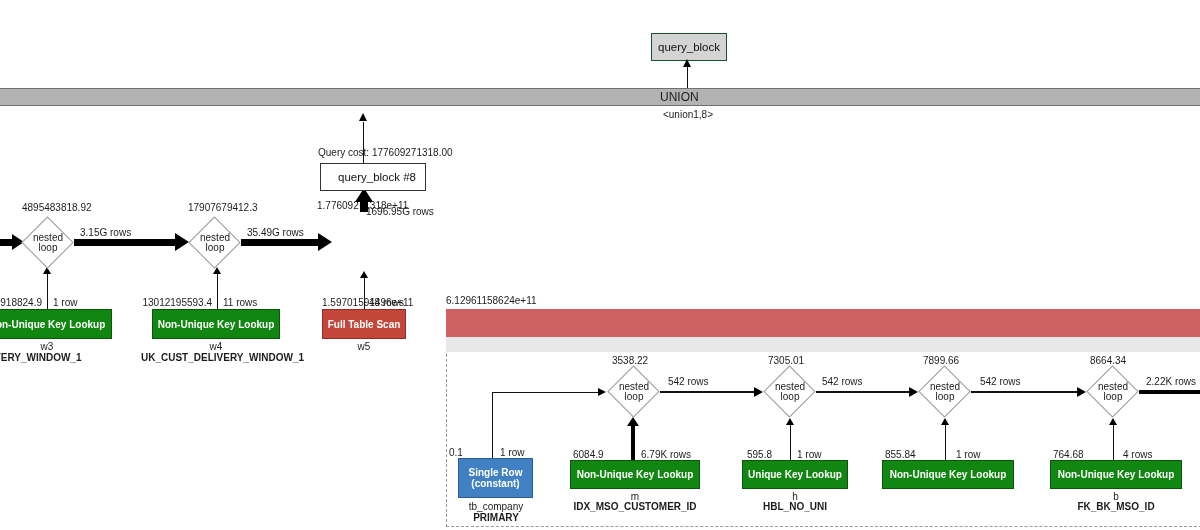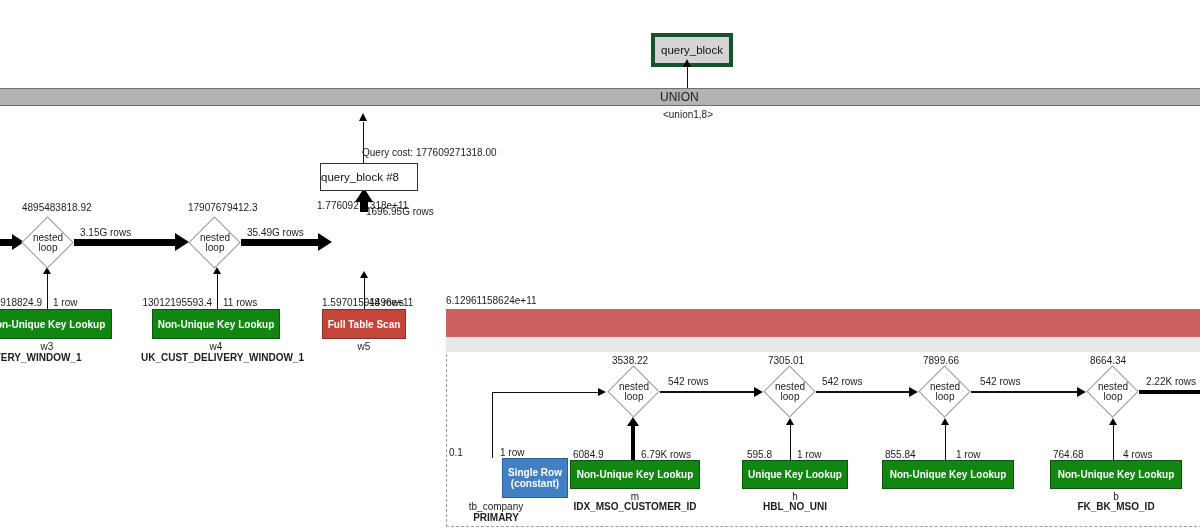--- a/index.html
+++ b/index.html
@@ -15,23 +15,23 @@
          border-color:transparent transparent transparent #000;}
   .arr-u{position:absolute;width:0;height:0;border-style:solid;
          border-color:transparent transparent #000 transparent;}
   .node{position:absolute;display:flex;align-items:center;justify-content:center;
         text-align:center;font-weight:bold;color:#fff;font-size:10px;line-height:11px;
         box-sizing:border-box;}
   .green{background:var(--green-box,#118611);border:1px solid #0a560a;}
   .redbox{background:var(--red-box,#c4463a);border:1px solid #8e2f27;}
   .bluebox{background:var(--blue-box,#4181c3);border:1px solid #2a5e97;}
   .graynode{position:absolute;display:flex;align-items:center;justify-content:center;
-        background:var(--gray-node,#d4d4d4);border:4px solid #14532d;font-size:11.5px;color:#111;}
-  .whitenode{position:absolute;display:flex;align-items:center;
-        background:#fff;border:1px solid #333;font-size:11.5px;color:#111;}
+        background:var(--gray-node,#d4d4d4);border:1px solid #14532d;font-size:11.5px;color:#111;}
+  .whitenode{position:absolute;display:flex;align-items:center;justify-content:center;
+        background:#fff;border:1px solid #333;font-size:11.5px;color:#111;padding-left:8px;}
   .diamond{position:absolute;}
   .diamond .shape{position:absolute;background:#fff;border:1px solid #9a9a9a;
         transform:rotate(45deg);box-sizing:border-box;}
   .diamond .dlabel{position:absolute;left:0;top:0;right:0;bottom:0;display:flex;
         align-items:center;justify-content:center;font-size:10px;line-height:10px;
         color:#222;text-align:center;}
   #union-bar{position:absolute;left:0;top:88px;width:1200px;height:18px;
         background:var(--bar-gray,#b3b3b3);border-top:1px solid #707070;
         border-bottom:1px solid #707070;box-sizing:border-box;}
   #sub-panel{position:absolute;left:446px;top:309px;width:760px;height:217px;
@@ -53,21 +53,21 @@
   <div class="graynode" style="left:651px;top:33px;width:74px;height:26px;">
     <span>query_block</span>
   </div>
   <div class="vline thin" style="left:687px;top:66px;width:1px;height:22px;"></div>
   <div class="arr-u" style="left:683px;top:59px;border-width:0 4px 8px 4px;"></div>
 
   <div id="sub-panel"></div>
   <div id="sub-red"></div>
   <div id="sub-gray"></div>
 
-  <div class="lbl" style="left:318px;top:147px;margin-left:44px;">Query cost: 177609271318.00</div>
+  <div class="lbl" style="left:318px;top:147px;">Query cost: 177609271318.00</div>
   <div class="lbl" style="left:22px;top:202px;">4895483818.92</div>
   <div class="lbl" style="left:188px;top:202px;">17907679412.3</div>
   <div class="lbl" style="left:80px;top:227px;">3.15G rows</div>
   <div class="lbl" style="left:247px;top:227px;">35.49G rows</div>
   <div class="lbl" style="left:317px;top:200px;">1.77609271318e+11</div>
   <div class="lbl" style="left:366px;top:206px;">1696.95G rows</div>
 
   <div class="lbl r" style="left:-20px;top:297px;width:62px;">9918824.9</div>
   <div class="lbl" style="left:53px;top:297px;">1 row</div>
   <div class="lbl r" style="left:140px;top:297px;width:72px;">13012195593.4</div>
@@ -201,21 +201,21 @@
   <div class="node green" style="left:-18px;top:309px;width:130px;height:30px;">
     <span>Non-Unique Key Lookup</span>
   </div>
   <div class="node green" style="left:152px;top:309px;width:128px;height:30px;">
     <span>Non-Unique Key Lookup</span>
   </div>
   <div class="node redbox" style="left:322px;top:309px;width:84px;height:30px;">
     <span>Full Table Scan</span>
   </div>
 
-  <div class="node bluebox" style="left:458px;top:458px;width:66px;height:40px;margin-left:44px;">
+  <div class="node bluebox" style="left:458px;top:458px;width:75px;height:40px;">
     <span style="width:66px;">Single Row (constant)</span>
   </div>
   <div class="node green" style="left:570px;top:460px;width:130px;height:29px;">
     <span>Non-Unique Key Lookup</span>
   </div>
   <div class="node green" style="left:742px;top:460px;width:106px;height:29px;">
     <span>Unique Key Lookup</span>
   </div>
   <div class="node green" style="left:882px;top:460px;width:132px;height:29px;">
     <span>Non-Unique Key Lookup</span>

